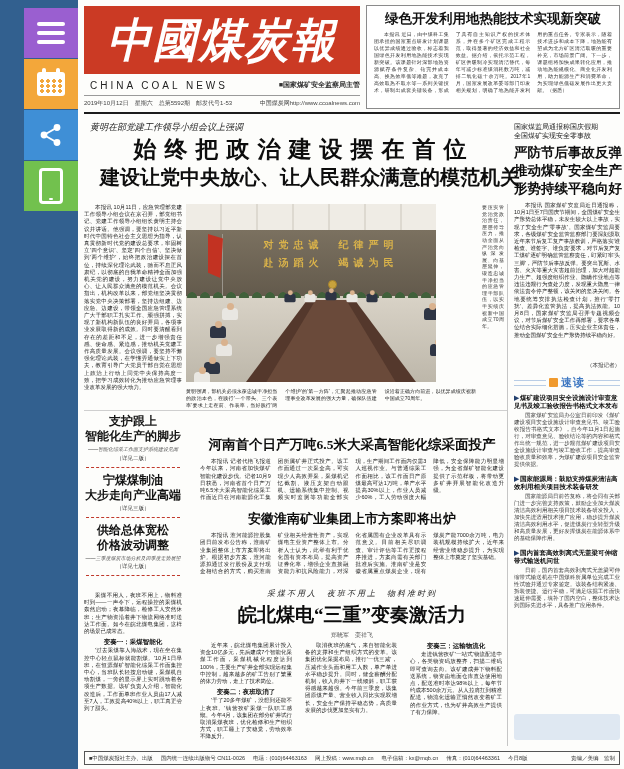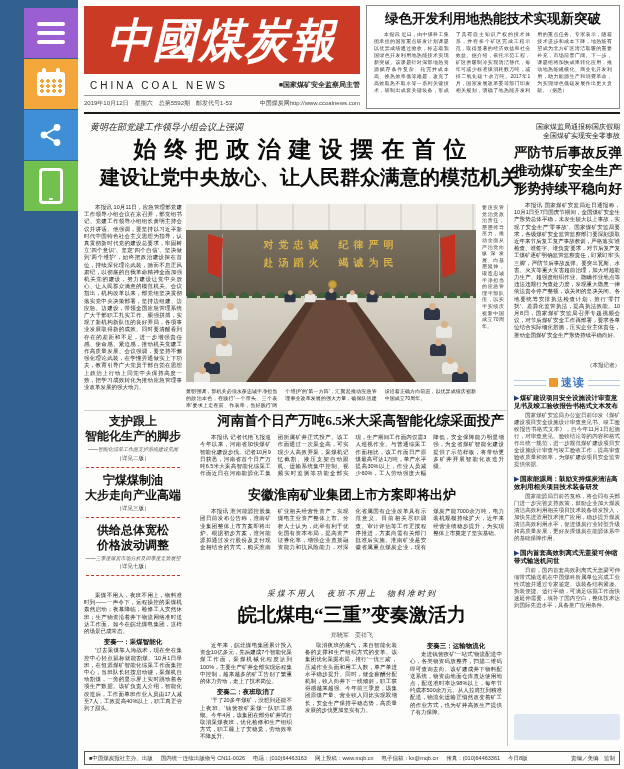--- a/index.html
+++ b/index.html
@@ -53,21 +53,21 @@
            letter-spacing:8px;color:#0d0d0d;white-space:nowrap;}
   .lead-h2{left:6px;top:164px;width:452px;text-align:center;font-size:20px;font-weight:bold;
            color:#0d0d0d;white-space:nowrap;}
   .lead-left{left:6px;top:204px;width:98px;height:202px;font-size:5.5px;line-height:7.2px;color:#222;}
   .lead-mini{left:404px;top:204px;width:22px;height:202px;font-size:5px;line-height:6.6px;color:#333;}
   .lead-caption{left:108px;top:388px;width:290px;height:21px;column-count:3;column-gap:8px;
                 font-size:5px;line-height:7px;color:#222;}
   .hr-light{left:6px;top:410px;width:424px;height:1px;background:#cfcfcf;}
 
   
-  .photo{left:108px;top:204px;width:290px;height:178px;background:#cfc9bd;overflow:hidden;}
+  .photo{left:108px;top:204px;width:250px;height:178px;background:#cfc9bd;overflow:hidden;}
   .ph-ceiling{position:absolute;left:0;top:0;width:290px;height:26px;
       background:repeating-linear-gradient(90deg,#efece5 0 34px,#ddd9d0 34px 36px);}
   .ph-wall{position:absolute;left:0;top:26px;width:290px;height:66px;
       background:linear-gradient(#7b7160,#635a4c);}
   .ph-motto{position:absolute;left:40px;width:210px;text-align:center;color:#d9b24a;
       font-family:"Liberation Serif",serif;font-weight:bold;font-size:10px;letter-spacing:5px;white-space:nowrap;}
   .ph-emblem{position:absolute;left:142px;top:76px;width:7px;height:7px;border-radius:50%;
       background:#c8a23c;border:1px solid #a8842c;}
   .ph-pole{position:absolute;top:30px;width:1px;height:62px;background:#9a958c;}
   .ph-flag{position:absolute;top:30px;width:15px;height:44px;background:#c23222;
@@ -89,41 +89,41 @@
   .teasers{left:6px;top:414px;width:98px;height:174px;overflow:hidden;}
   .tz-title{font-family:"Liberation Serif",serif;font-weight:bold;font-size:12px;line-height:15px;
             text-align:center;color:#141414;}
   .tz-sub{font-size:5px;line-height:6.5px;color:#555;font-style:italic;text-align:center;margin-top:2px;}
   .tz-ref{font-size:5.5px;color:#333;text-align:center;margin-top:2px;}
   .tz-hr{border:0;border-top:1px dashed #c0392b;margin:5px 2px;}
 
   
   .mid{left:122px;top:412px;width:304px;height:176px;overflow:hidden;}
   .mid-h1{font-family:"Liberation Serif",serif;font-weight:bold;font-size:13.5px;
-          text-align:right;color:#0d0d0d;white-space:nowrap;}
+          text-align:center;color:#0d0d0d;white-space:nowrap;margin-top:24px;}
   .mid-body{margin-top:4px;height:52px;overflow:hidden;column-count:4;column-gap:7px;
             font-size:5.5px;line-height:7.3px;color:#222;text-align:justify;text-indent:2em;}
   .mid-h2{font-family:"Liberation Serif",serif;font-weight:bold;font-size:13px;
           text-align:center;color:#0d0d0d;white-space:nowrap;}
   .mid-body2{margin-top:4px;height:60px;overflow:hidden;column-count:4;column-gap:7px;
              font-size:5.5px;line-height:7.3px;color:#222;text-align:justify;text-indent:2em;}
 
   
   .bot-col{font-size:5.5px;line-height:7.2px;color:#222;overflow:hidden;}
   .bot-col p{margin:0 0 2px;text-indent:2em;text-align:justify;}
   .bot-sub{font-weight:bold;font-size:6.5px;margin:3px 0 2px;text-align:center;color:#111;}
   .bot-head{left:122px;top:588px;width:304px;text-align:center;}
   .bot-kicker{font-size:8px;font-style:italic;color:#222;font-family:"Liberation Serif",serif;letter-spacing:2px;}
   .bot-title{font-family:"Liberation Serif",serif;font-weight:bold;font-size:19px;color:#0d0d0d;
              margin-top:3px;white-space:nowrap;}
   .bot-byline{font-size:6px;color:#555;margin-top:3px;}
 
   
   .vrule{left:429px;top:204px;width:1px;height:542px;background:#c6c6c6;}
-  .rail-kicker{left:436px;top:123px;width:106px;text-align:right;font-size:7px;line-height:9px;
+  .rail-kicker{left:436px;top:123px;width:106px;text-align:left;font-size:7px;line-height:9px;
                font-family:"Liberation Serif",serif;color:#222;}
   .rail-heads{left:436px;top:144px;width:106px;text-align:center;font-family:"Liberation Serif",serif;
               font-weight:bold;font-size:13.5px;line-height:18px;color:#0d0d0d;white-space:nowrap;}
   .rail-body{left:436px;top:202px;width:106px;height:158px;font-size:5.5px;line-height:7.2px;
              color:#222;text-align:justify;text-indent:2em;overflow:hidden;}
   .rail-credit{left:436px;top:362px;width:106px;text-align:right;font-size:5.5px;color:#333;}
   .qr-head{left:436px;top:375px;width:106px;height:15px;display:flex;align-items:center;gap:3px;}
   .qr-bar{flex:1;height:4px;border-top:1px solid #b9cde6;border-bottom:1px solid #b9cde6;}
   .qr-badge{width:9px;height:9px;background:#f09a2e;border-radius:1px;}
   .qr-label{font-size:11px;font-weight:bold;color:#3f78c2;letter-spacing:1px;}

